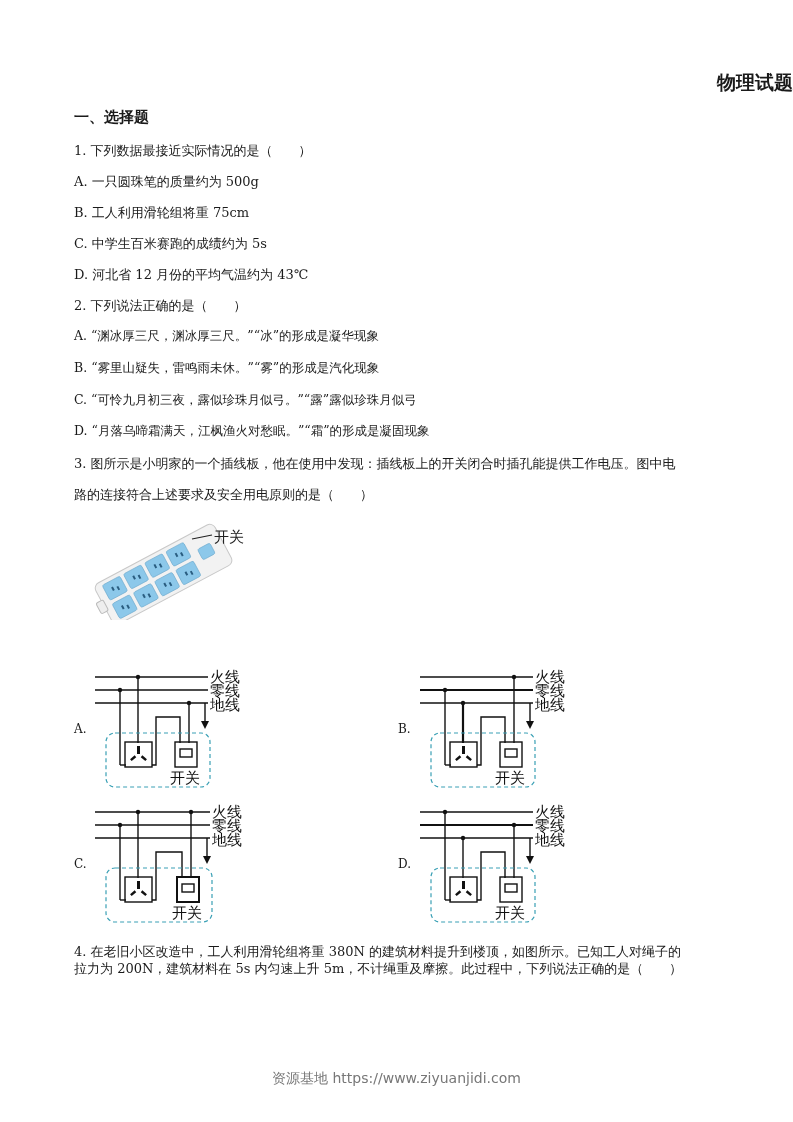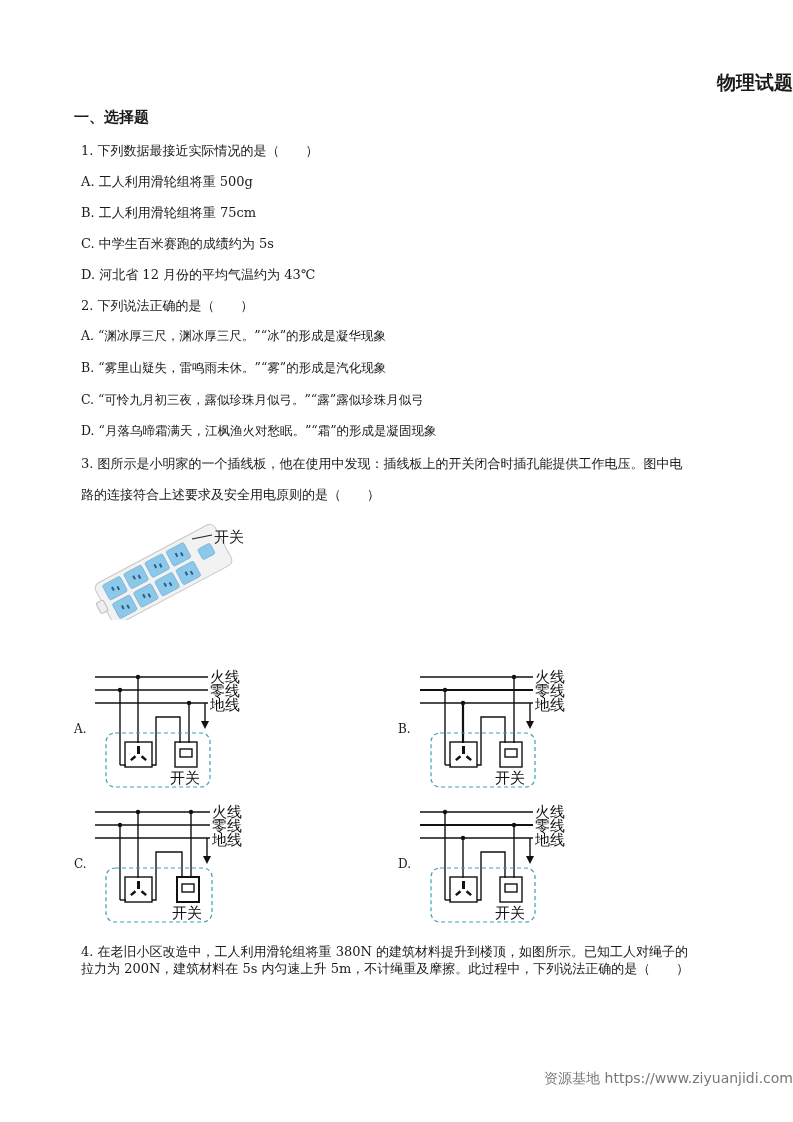--- a/index.html
+++ b/index.html
@@ -3,35 +3,35 @@
 <meta charset="utf-8">
 <style>
   html, body { margin: 0; padding: 0; background: #ffffff; }
   body { width: 793px; height: 1122px; position: relative; overflow: hidden;
          font-family: "DejaVu Serif", "Liberation Serif", serif; color: #1a1a1a; }
   .abs { position: absolute; }
   .title { left: 0; width: 793px; top: 70px; text-align: right; font-size: 19px; font-weight: bold;
            font-family: "DejaVu Sans", "Liberation Sans", sans-serif; }
   .section { left: 74px; top: 108px; font-size: 15px; font-weight: bold;
              font-family: Liberation Mono, monospace; }
-  .line { left: 74px; font-size: 13px; white-space: nowrap; margin-left: 7px; }
+  .line { left: 74px; font-size: 13px; white-space: nowrap; }
   .opt2 { font-size: 12.5px; }
   .label-letter { font-size: 12px; }
-  .footer { left: 0; width: 793px; top: 1070px; text-align: right; font-size: 14px; color: #777;
+  .footer { left: 0; width: 793px; top: 1070px; text-align: center; font-size: 14px; color: #777;
             font-family: "DejaVu Sans", "Liberation Sans", sans-serif; }
   svg text { font-family: "DejaVu Sans", "Liberation Sans", sans-serif; }
 </style>
 </head>
 <body>
 
 <div class="abs title">物理试题</div>
 <div class="abs section">一、选择题</div>
 
 <div class="abs line" style="top:142px">1. 下列数据最接近实际情况的是（　　）</div>
-<div class="abs line" style="top:173px">A. 工人利用滑轮组将重 500g</div>
+<div class="abs line" style="top:173px">A. 一只圆珠笔的质量约为 500g</div>
 <div class="abs line" style="top:204px">B. 工人利用滑轮组将重 75cm</div>
 <div class="abs line" style="top:235px">C. 中学生百米赛跑的成绩约为 5s</div>
 <div class="abs line" style="top:266px">D. 河北省 12 月份的平均气温约为 43℃</div>
 
 <div class="abs line" style="top:297px">2. 下列说法正确的是（　　）</div>
 <div class="abs line opt2" style="top:328px">A. “渊冰厚三尺，渊冰厚三尺。”“冰”的形成是凝华现象</div>
 <div class="abs line opt2" style="top:360px">B. “雾里山疑失，雷鸣雨未休。”“雾”的形成是汽化现象</div>
 <div class="abs line opt2" style="top:392px">C. “可怜九月初三夜，露似珍珠月似弓。”“露”露似珍珠月似弓</div>
 <div class="abs line opt2" style="top:423px">D. “月落乌啼霜满天，江枫渔火对愁眠。”“霜”的形成是凝固现象</div>
 

